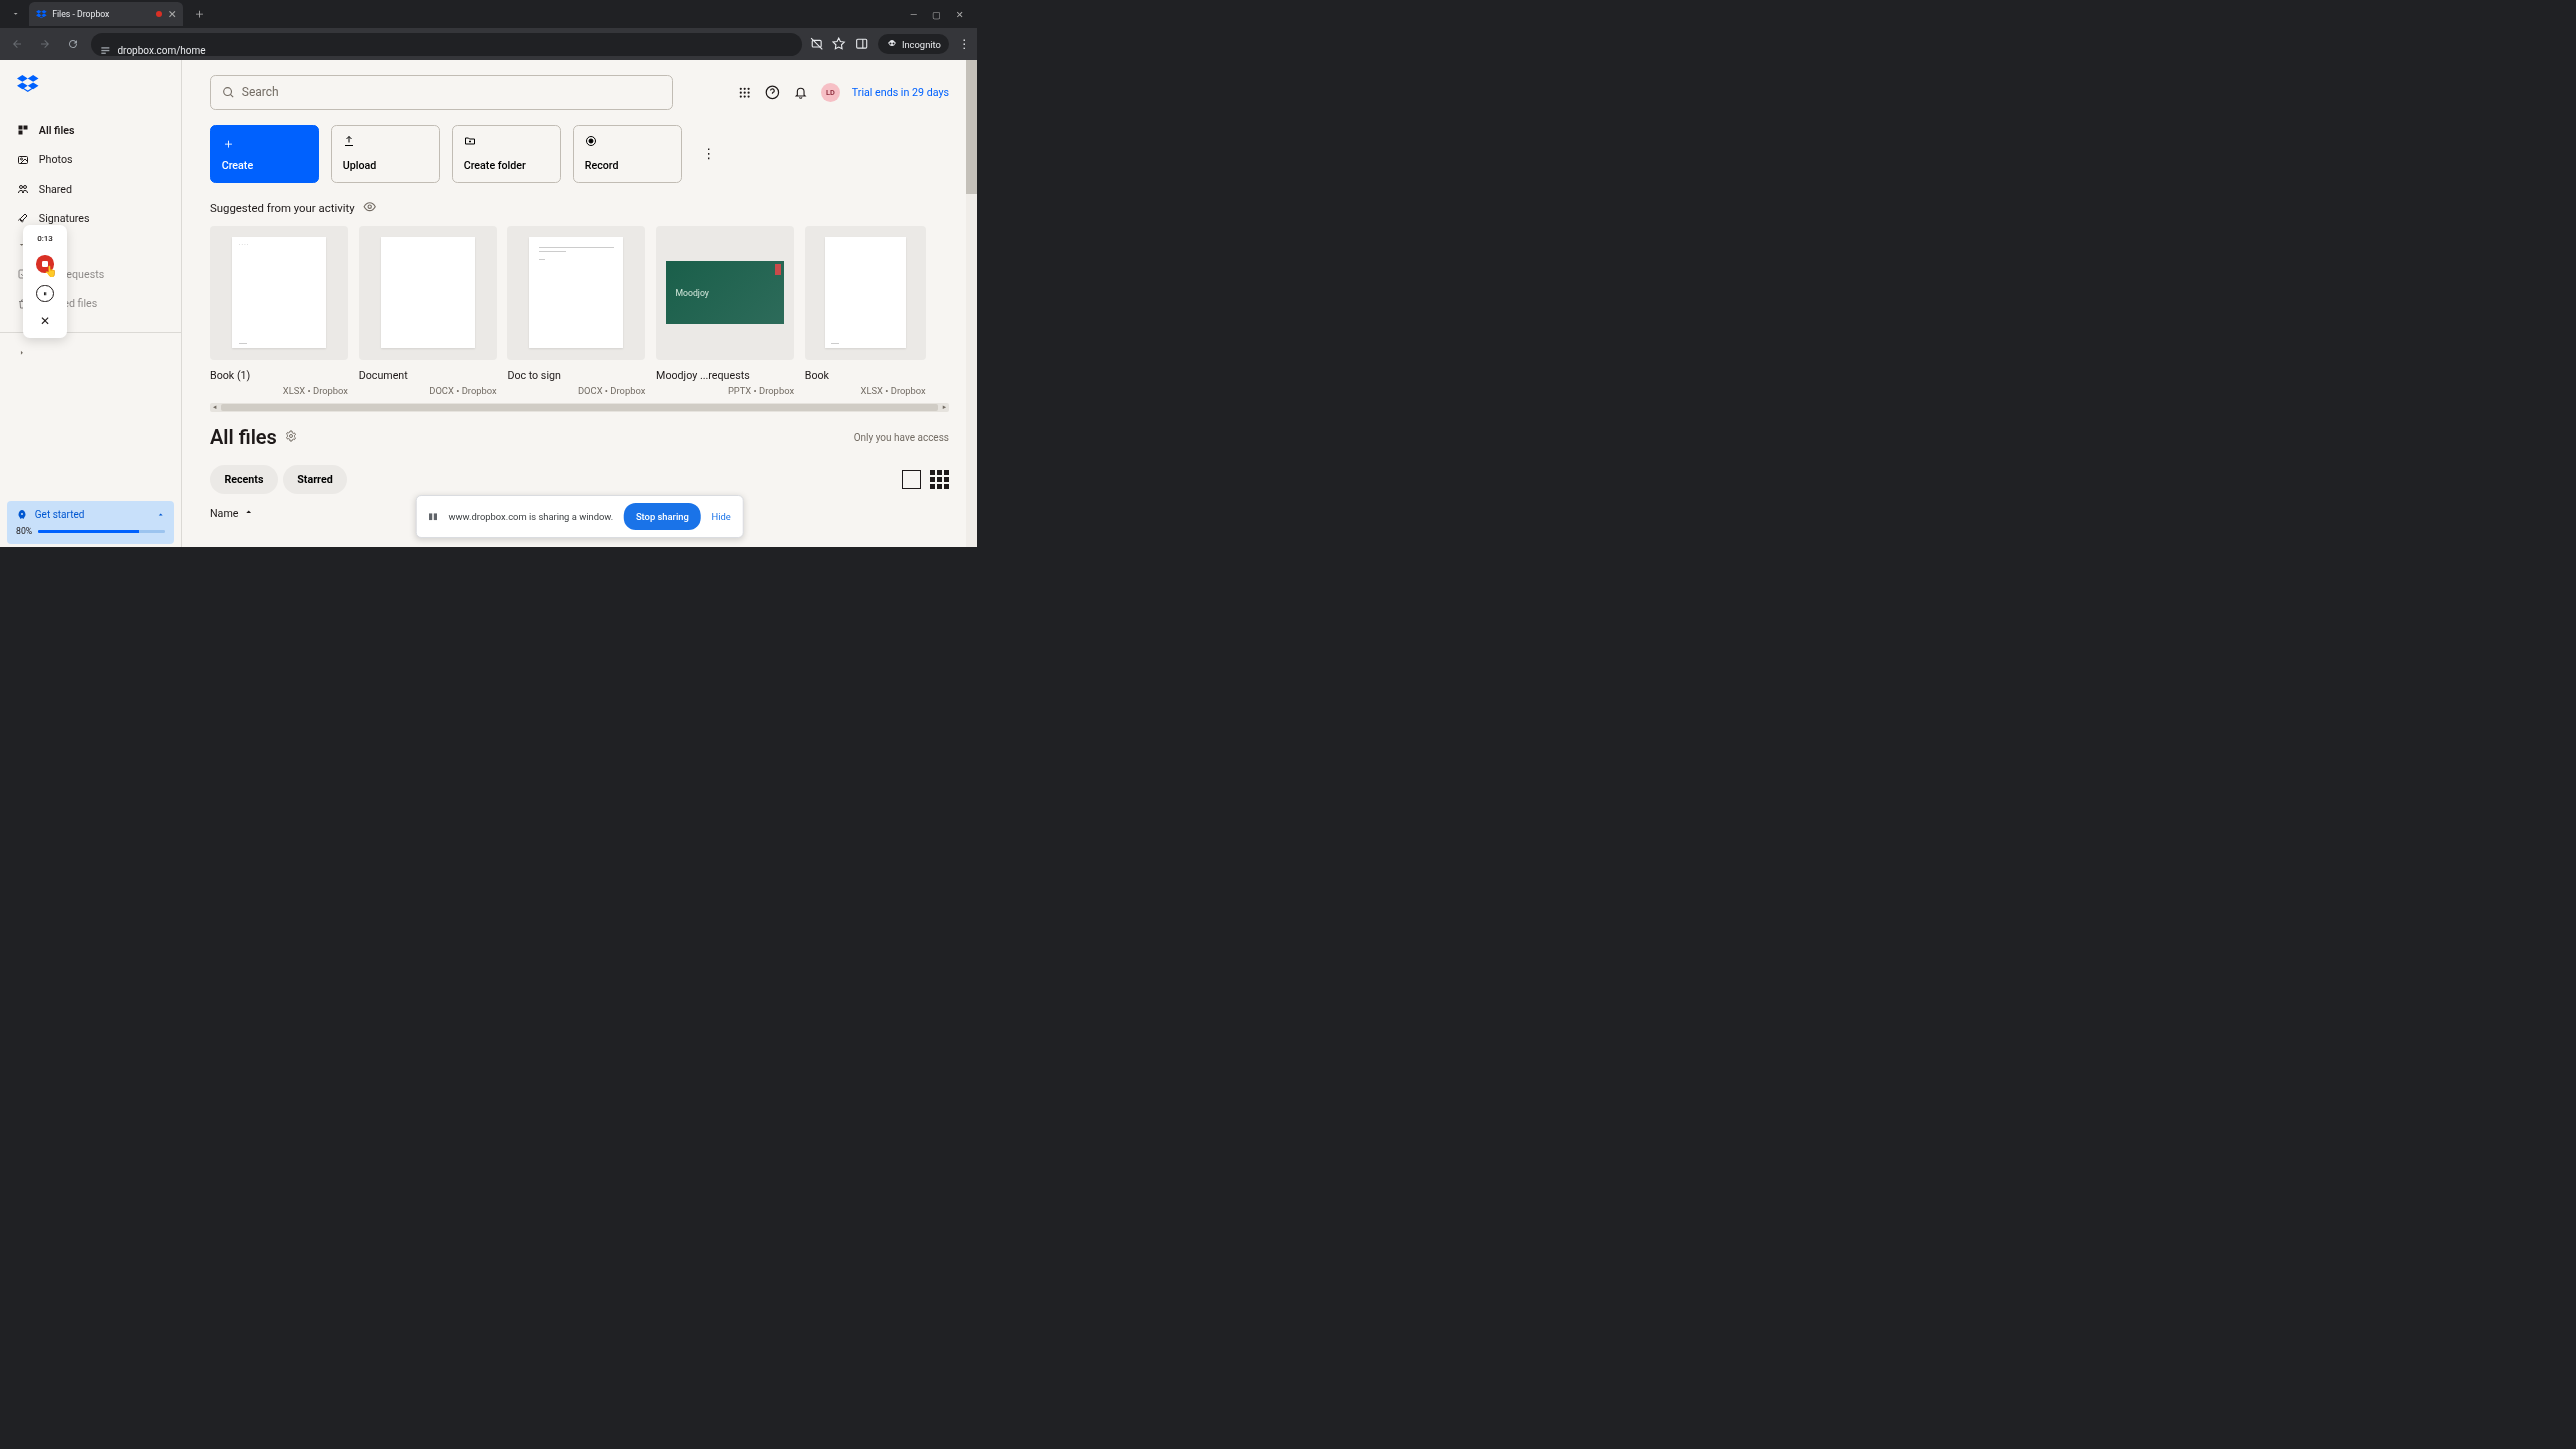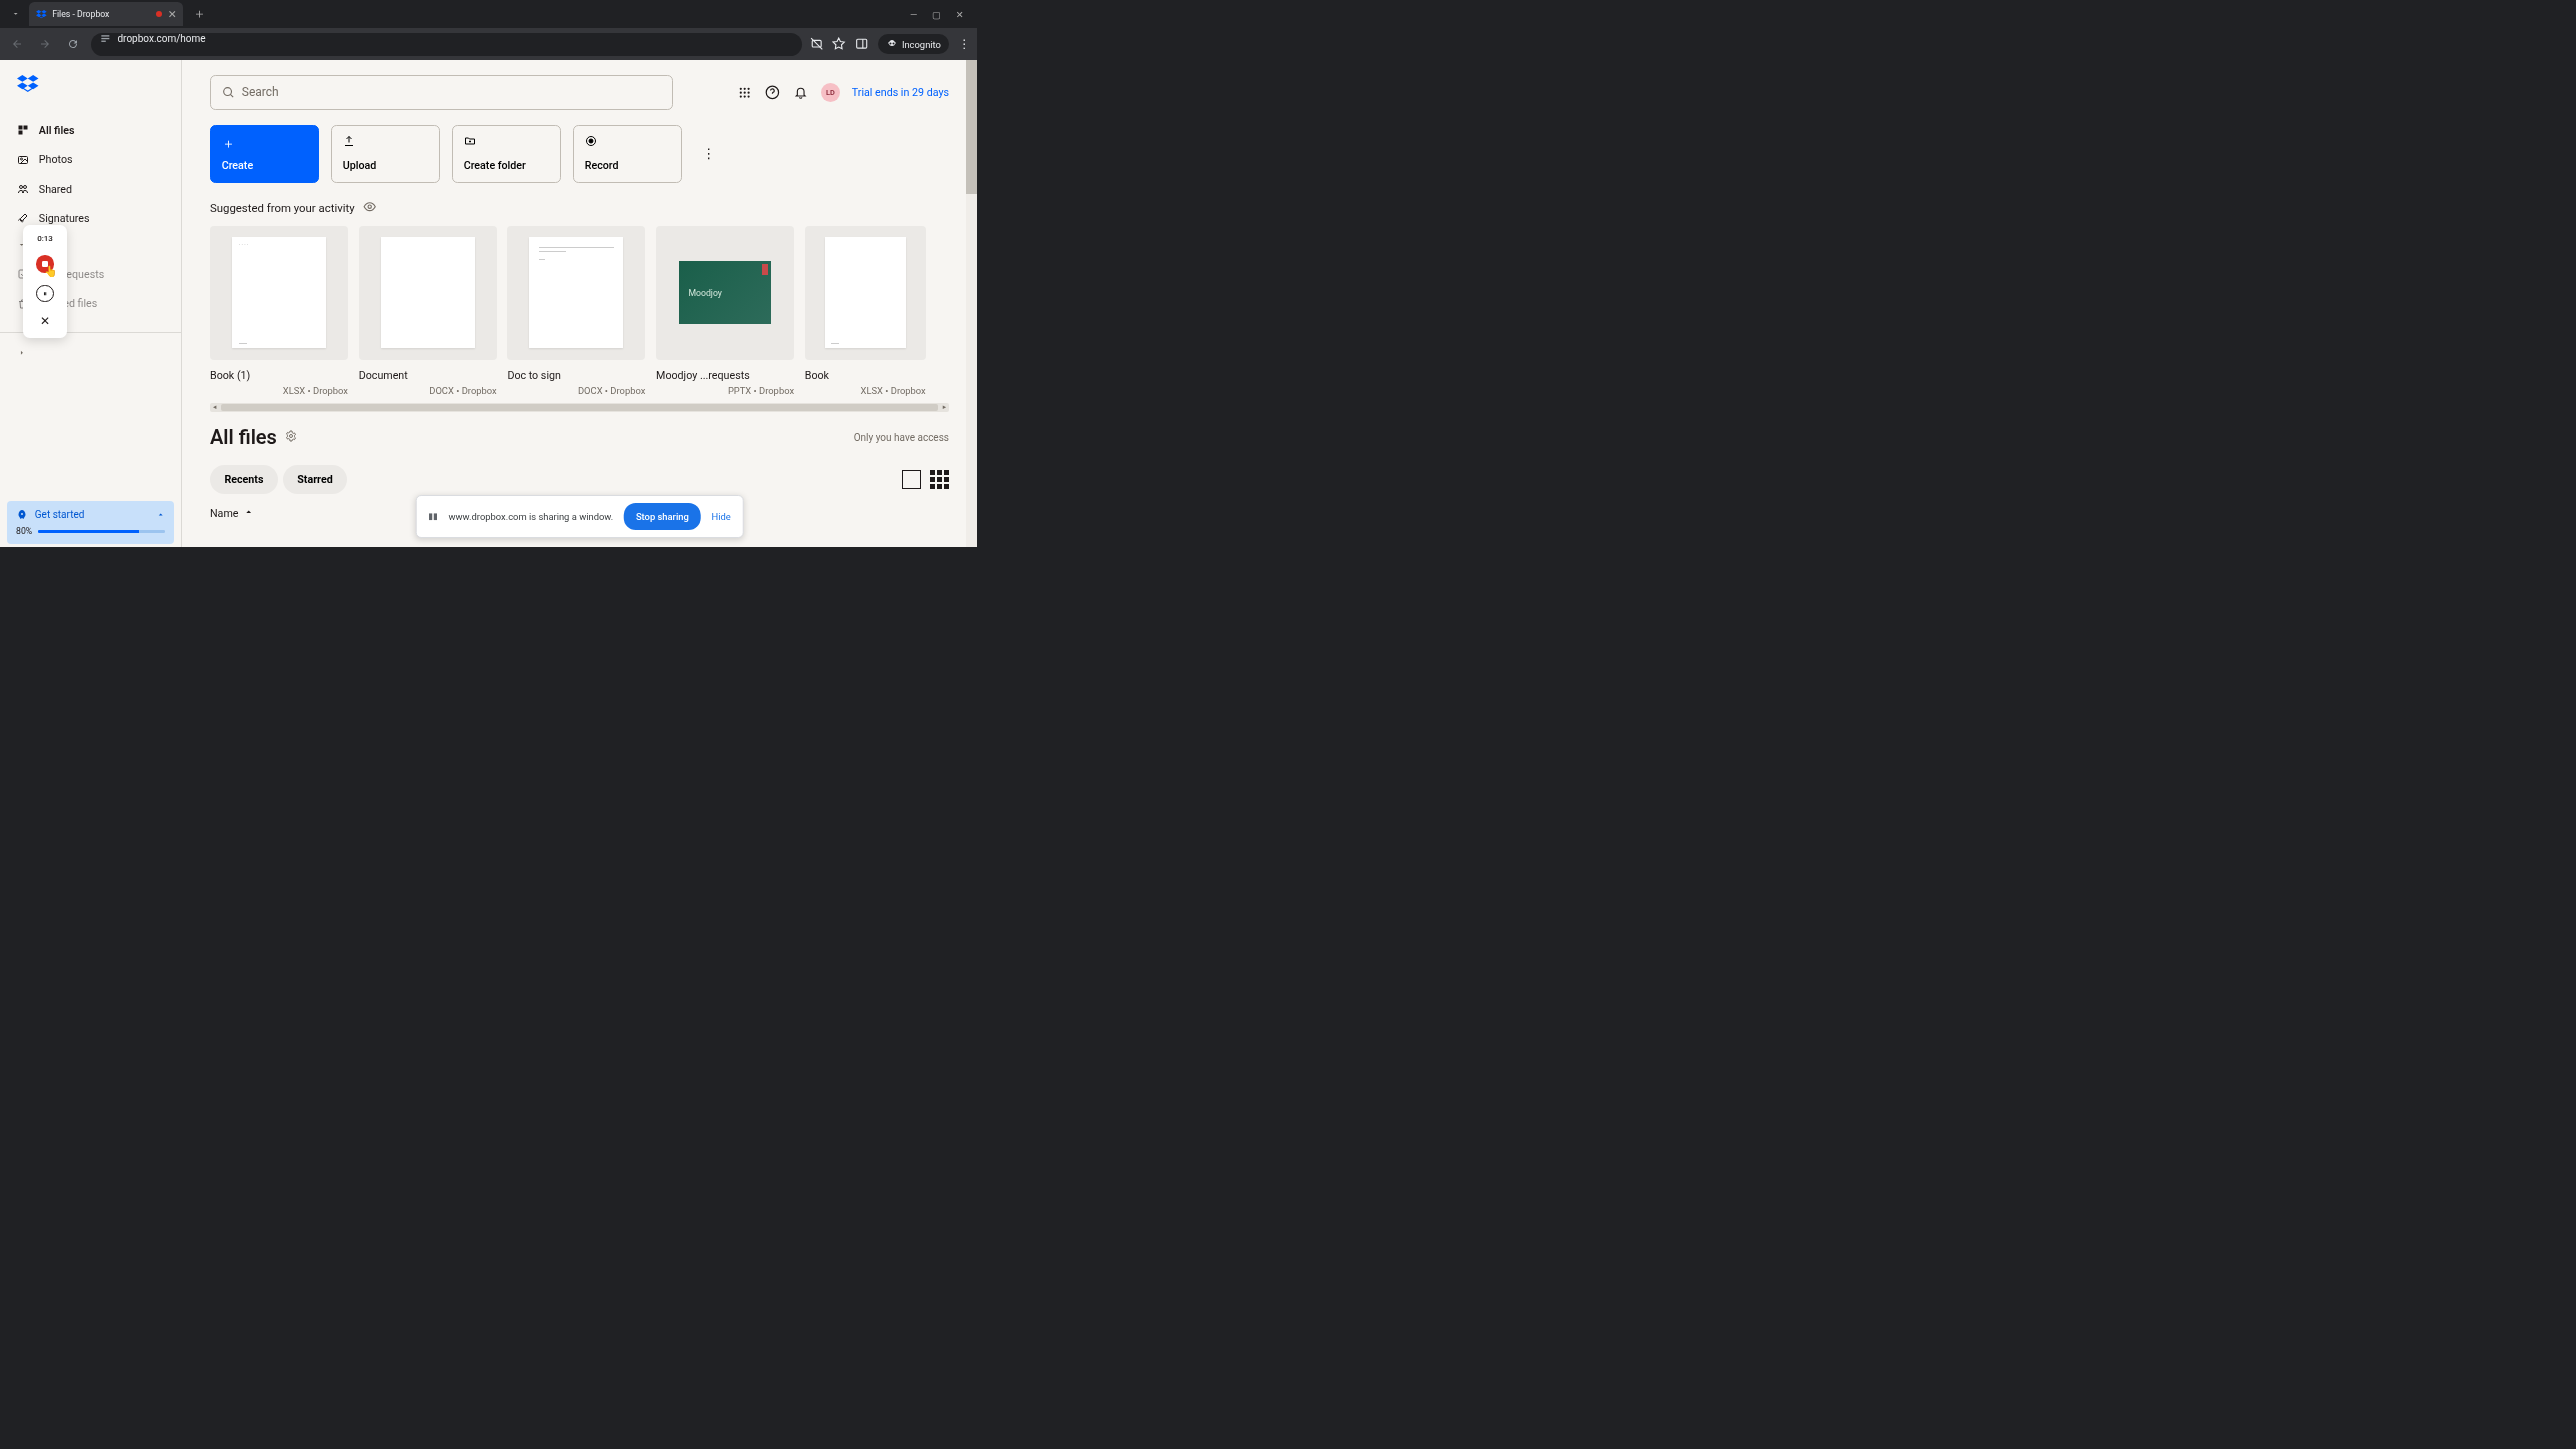--- a/index.html
+++ b/index.html
@@ -14,21 +14,21 @@
 .tab-title { color: #e8eaed; font-size: 8.7px; flex: 1; }
 .tab-rec { width: 6.7px; height: 6.7px; border-radius: 50%; background: #d93025; }
 .tab-close { color: #aaa; font-size: 10.7px; cursor: pointer; }
 .new-tab { color: #aaa; font-size: 13.4px; margin-left: 9.4px; cursor: pointer; }
 .window-controls { margin-left: auto; display: flex; gap: 14.8px; color: #aaa; padding-right: 8px; }
 .window-controls span { cursor: pointer; font-size: 9.4px; }
 
 .toolbar { display: flex; align-items: center; height: 32px; padding: 0 6.7px; gap: 8px; background: #35363a; }
 .nav-btn { color: #9aa0a6; width: 20px; height: 20px; display: flex; align-items: center; justify-content: center; cursor: pointer; border-radius: 50%; }
 .nav-btn.disabled { opacity: 0.5; }
-.url-bar { flex: 1; background: #202124; border-radius: 13.4px; height: 23px; display: flex; align-items: flex-start; padding: 0 9.4px; gap: 6.7px; color: #e8eaed; font-size: 10px; }
+.url-bar { flex: 1; background: #202124; border-radius: 13.4px; height: 23px; display: flex; align-items: flex-end; padding: 0 9.4px; gap: 6.7px; color: #e8eaed; font-size: 10px; }
 .url-icon { color: #9aa0a6; }
 .toolbar-right { display: flex; align-items: center; gap: 9.4px; color: #e8eaed; }
 .incognito-pill { display: flex; align-items: center; gap: 4px; background: #202124; border-radius: 12px; padding: 4px 8px; font-size: 9.4px; }
 
 
 .app { position: absolute; top: 60px; left: 0; right: 0; bottom: 0; background: #f7f5f2; display: flex; }
 .sidebar { width: 182px; border-right: 0.7px solid #dbd9d5; display: flex; flex-direction: column; position: relative; }
 .logo-row { padding: 14.8px 17.4px; }
 .logo { color: #0061fe; }
 .nav-list { display: flex; flex-direction: column; padding-top: 4px; }
@@ -70,21 +70,21 @@
 
 .section-title { display: flex; align-items: center; gap: 8px; margin-top: 17.4px; font-size: 11.4px; color: #1e1919; }
 .eye-toggle { color: #736c64; cursor: pointer; }
 
 .suggest-row { display: flex; gap: 10.7px; margin-top: 9.4px; overflow-x: hidden; }
 .card { width: 138px; flex-shrink: 0; }
 .thumb { width: 100%; height: 134px; background: #ebe9e6; border-radius: 4px; display: flex; align-items: center; justify-content: center; }
 .doc-preview { width: 94px; height: 111px; background: #fff; box-shadow: 0 0.7px 2px rgba(0,0,0,0.1); position: relative; }
 .card-title { margin-top: 9.4px; font-size: 10.7px; color: #1e1919; }
 .card-meta { margin-top: 2.7px; font-size: 9.4px; color: #736c64; text-align: right; }
-.moodjoy { width: 92px; height: 63px; background: linear-gradient(135deg, #1a5f4a, #2d6b5a); display: flex; align-items: center; padding-left: 9.4px; color: #d4e8dc; font-size: 8.7px; position: relative; }
+.moodjoy { width: 118px; height: 63px; background: linear-gradient(135deg, #1a5f4a, #2d6b5a); display: flex; align-items: center; padding-left: 9.4px; color: #d4e8dc; font-size: 8.7px; position: relative; }
 .moodjoy::after { content: ''; position: absolute; top: 2.7px; right: 2.7px; width: 6.7px; height: 10.7px; background: #c94a4a; }
 
 .h-scroll { height: 9.4px; background: #e6e3de; border-radius: 2px; margin-top: 6.7px; display: flex; align-items: center; }
 .h-scroll .arr { width: 9.4px; text-align: center; font-size: 6.7px; color: #736c64; }
 .h-scroll .track { flex: 1; height: 6.7px; background: #d0ccc5; border-radius: 2px; margin: 0 1.3px; }
 
 .files-header { display: flex; align-items: center; gap: 8px; margin-top: 13.4px; }
 .files-title { font-size: 20px; font-weight: 600; color: #1e1919; }
 .gear { color: #736c64; cursor: pointer; }
 .access-note { margin-left: auto; font-size: 10px; color: #736c64; }

